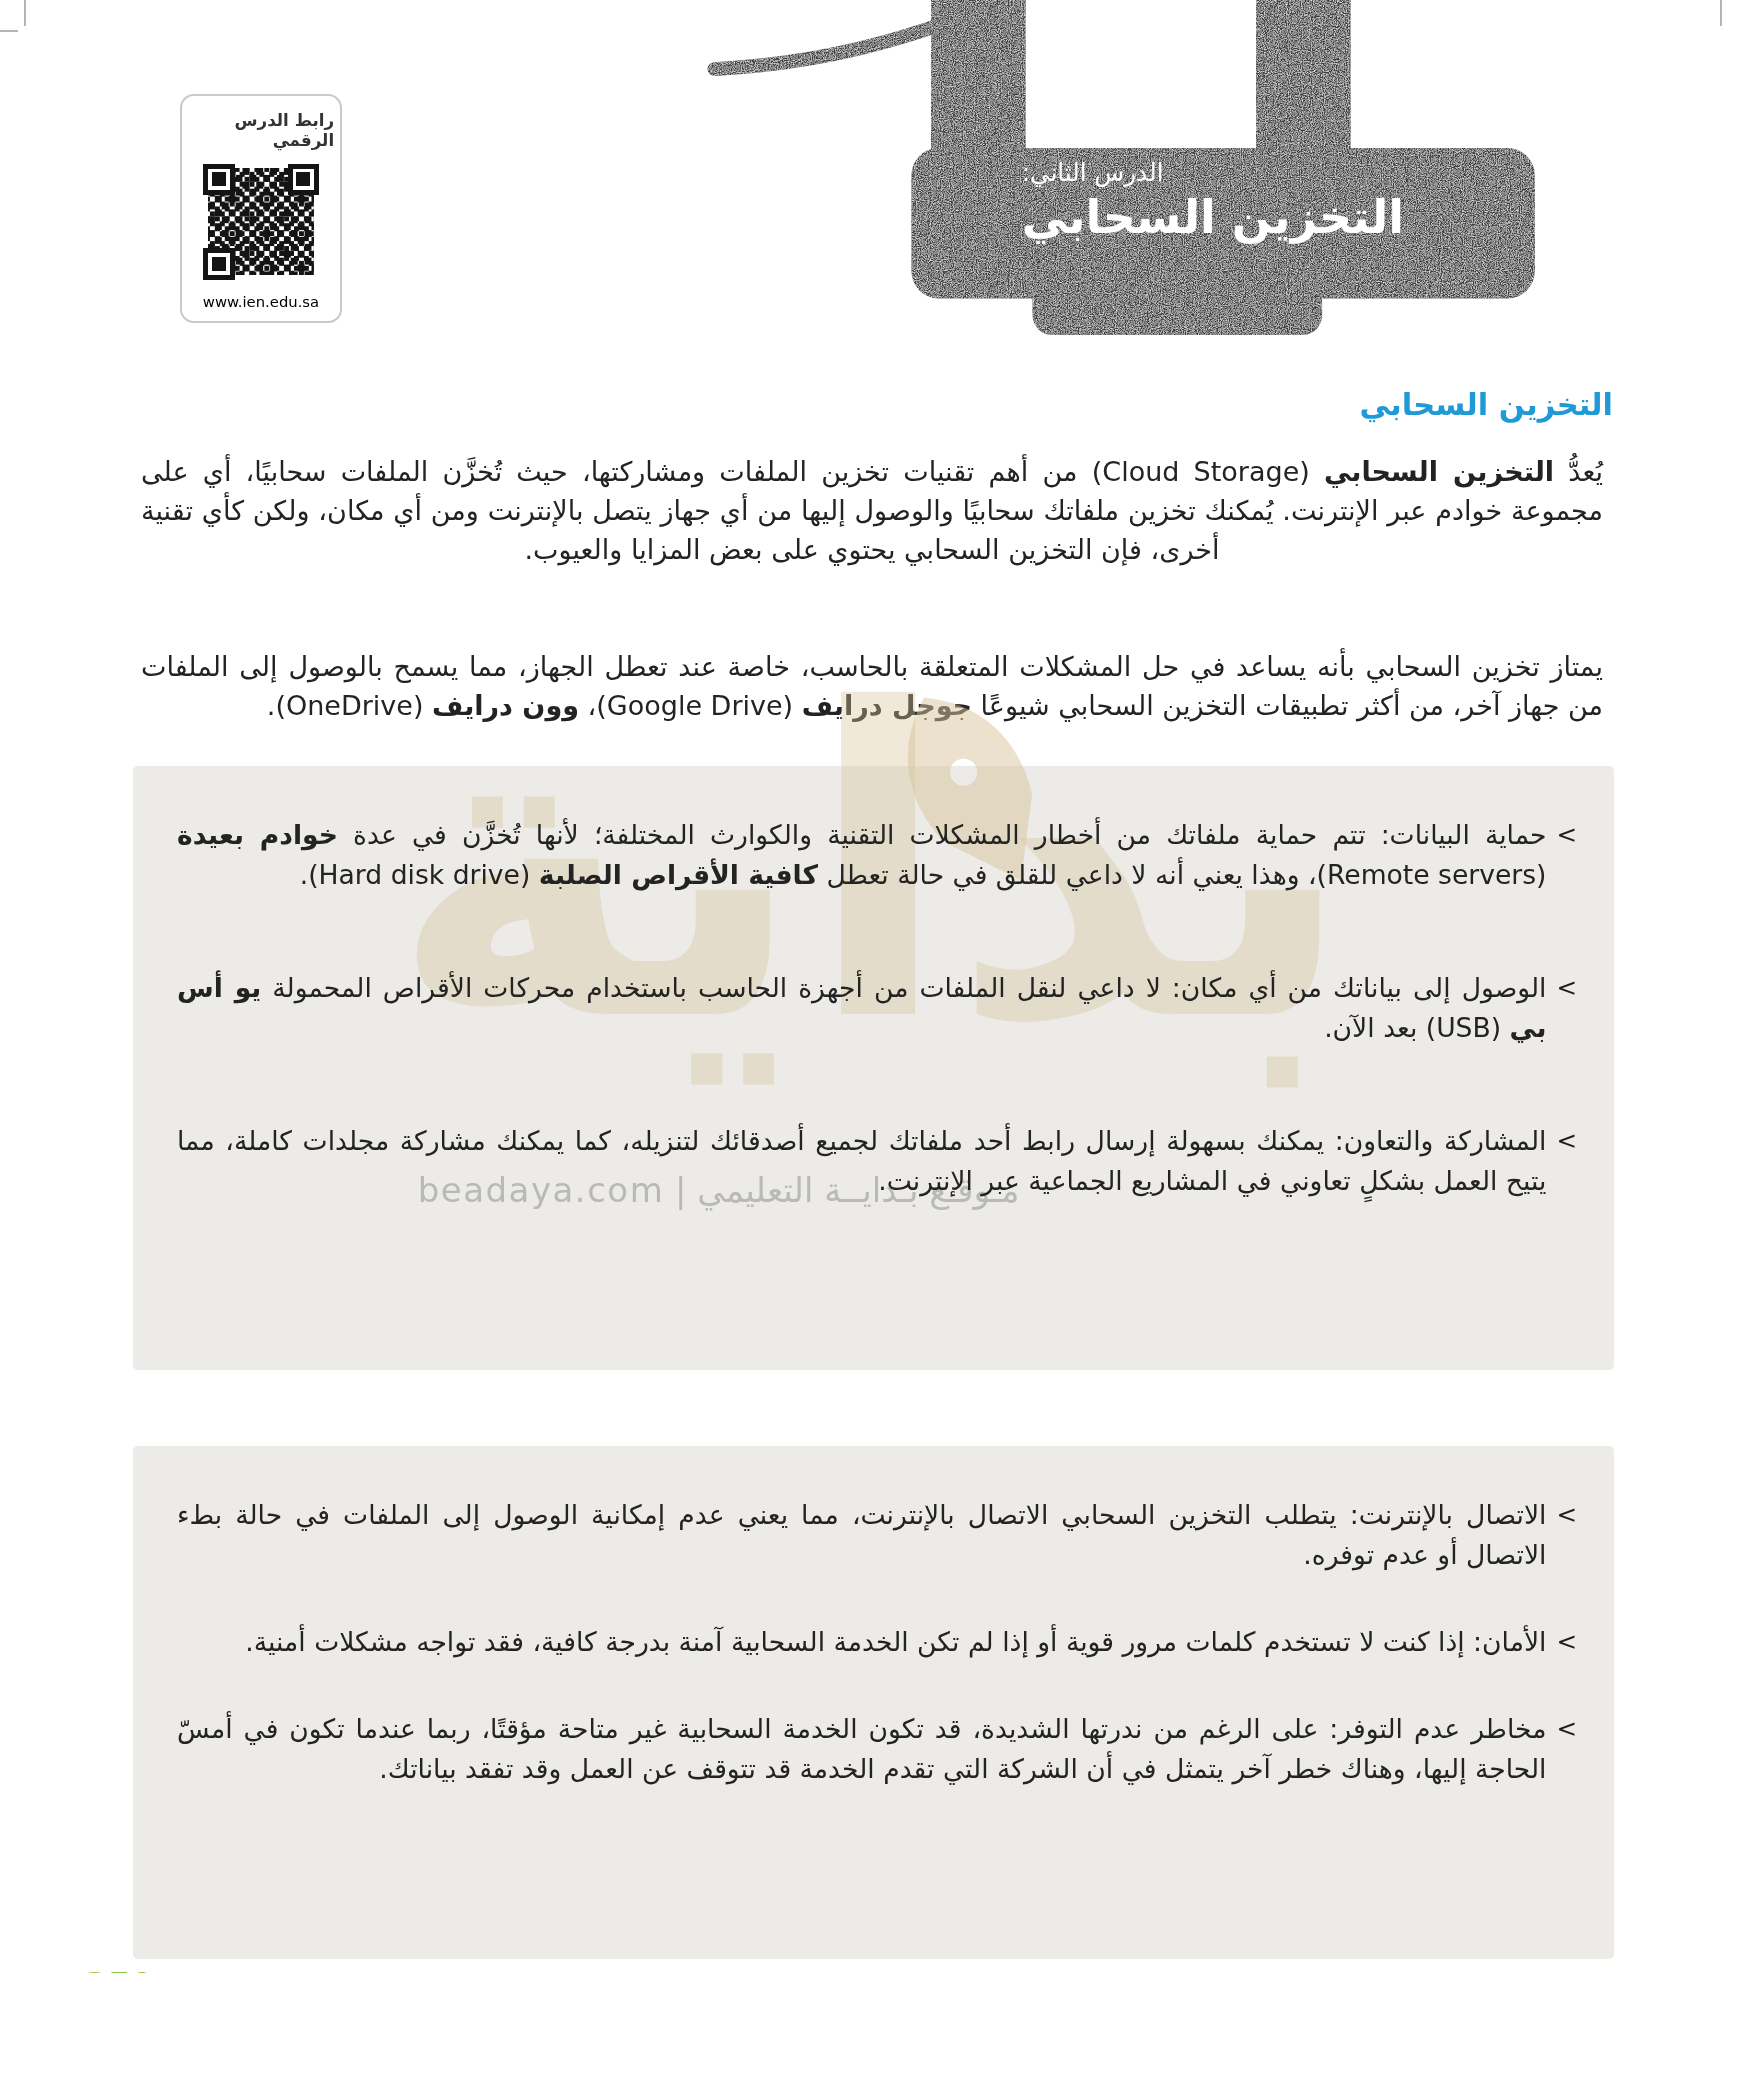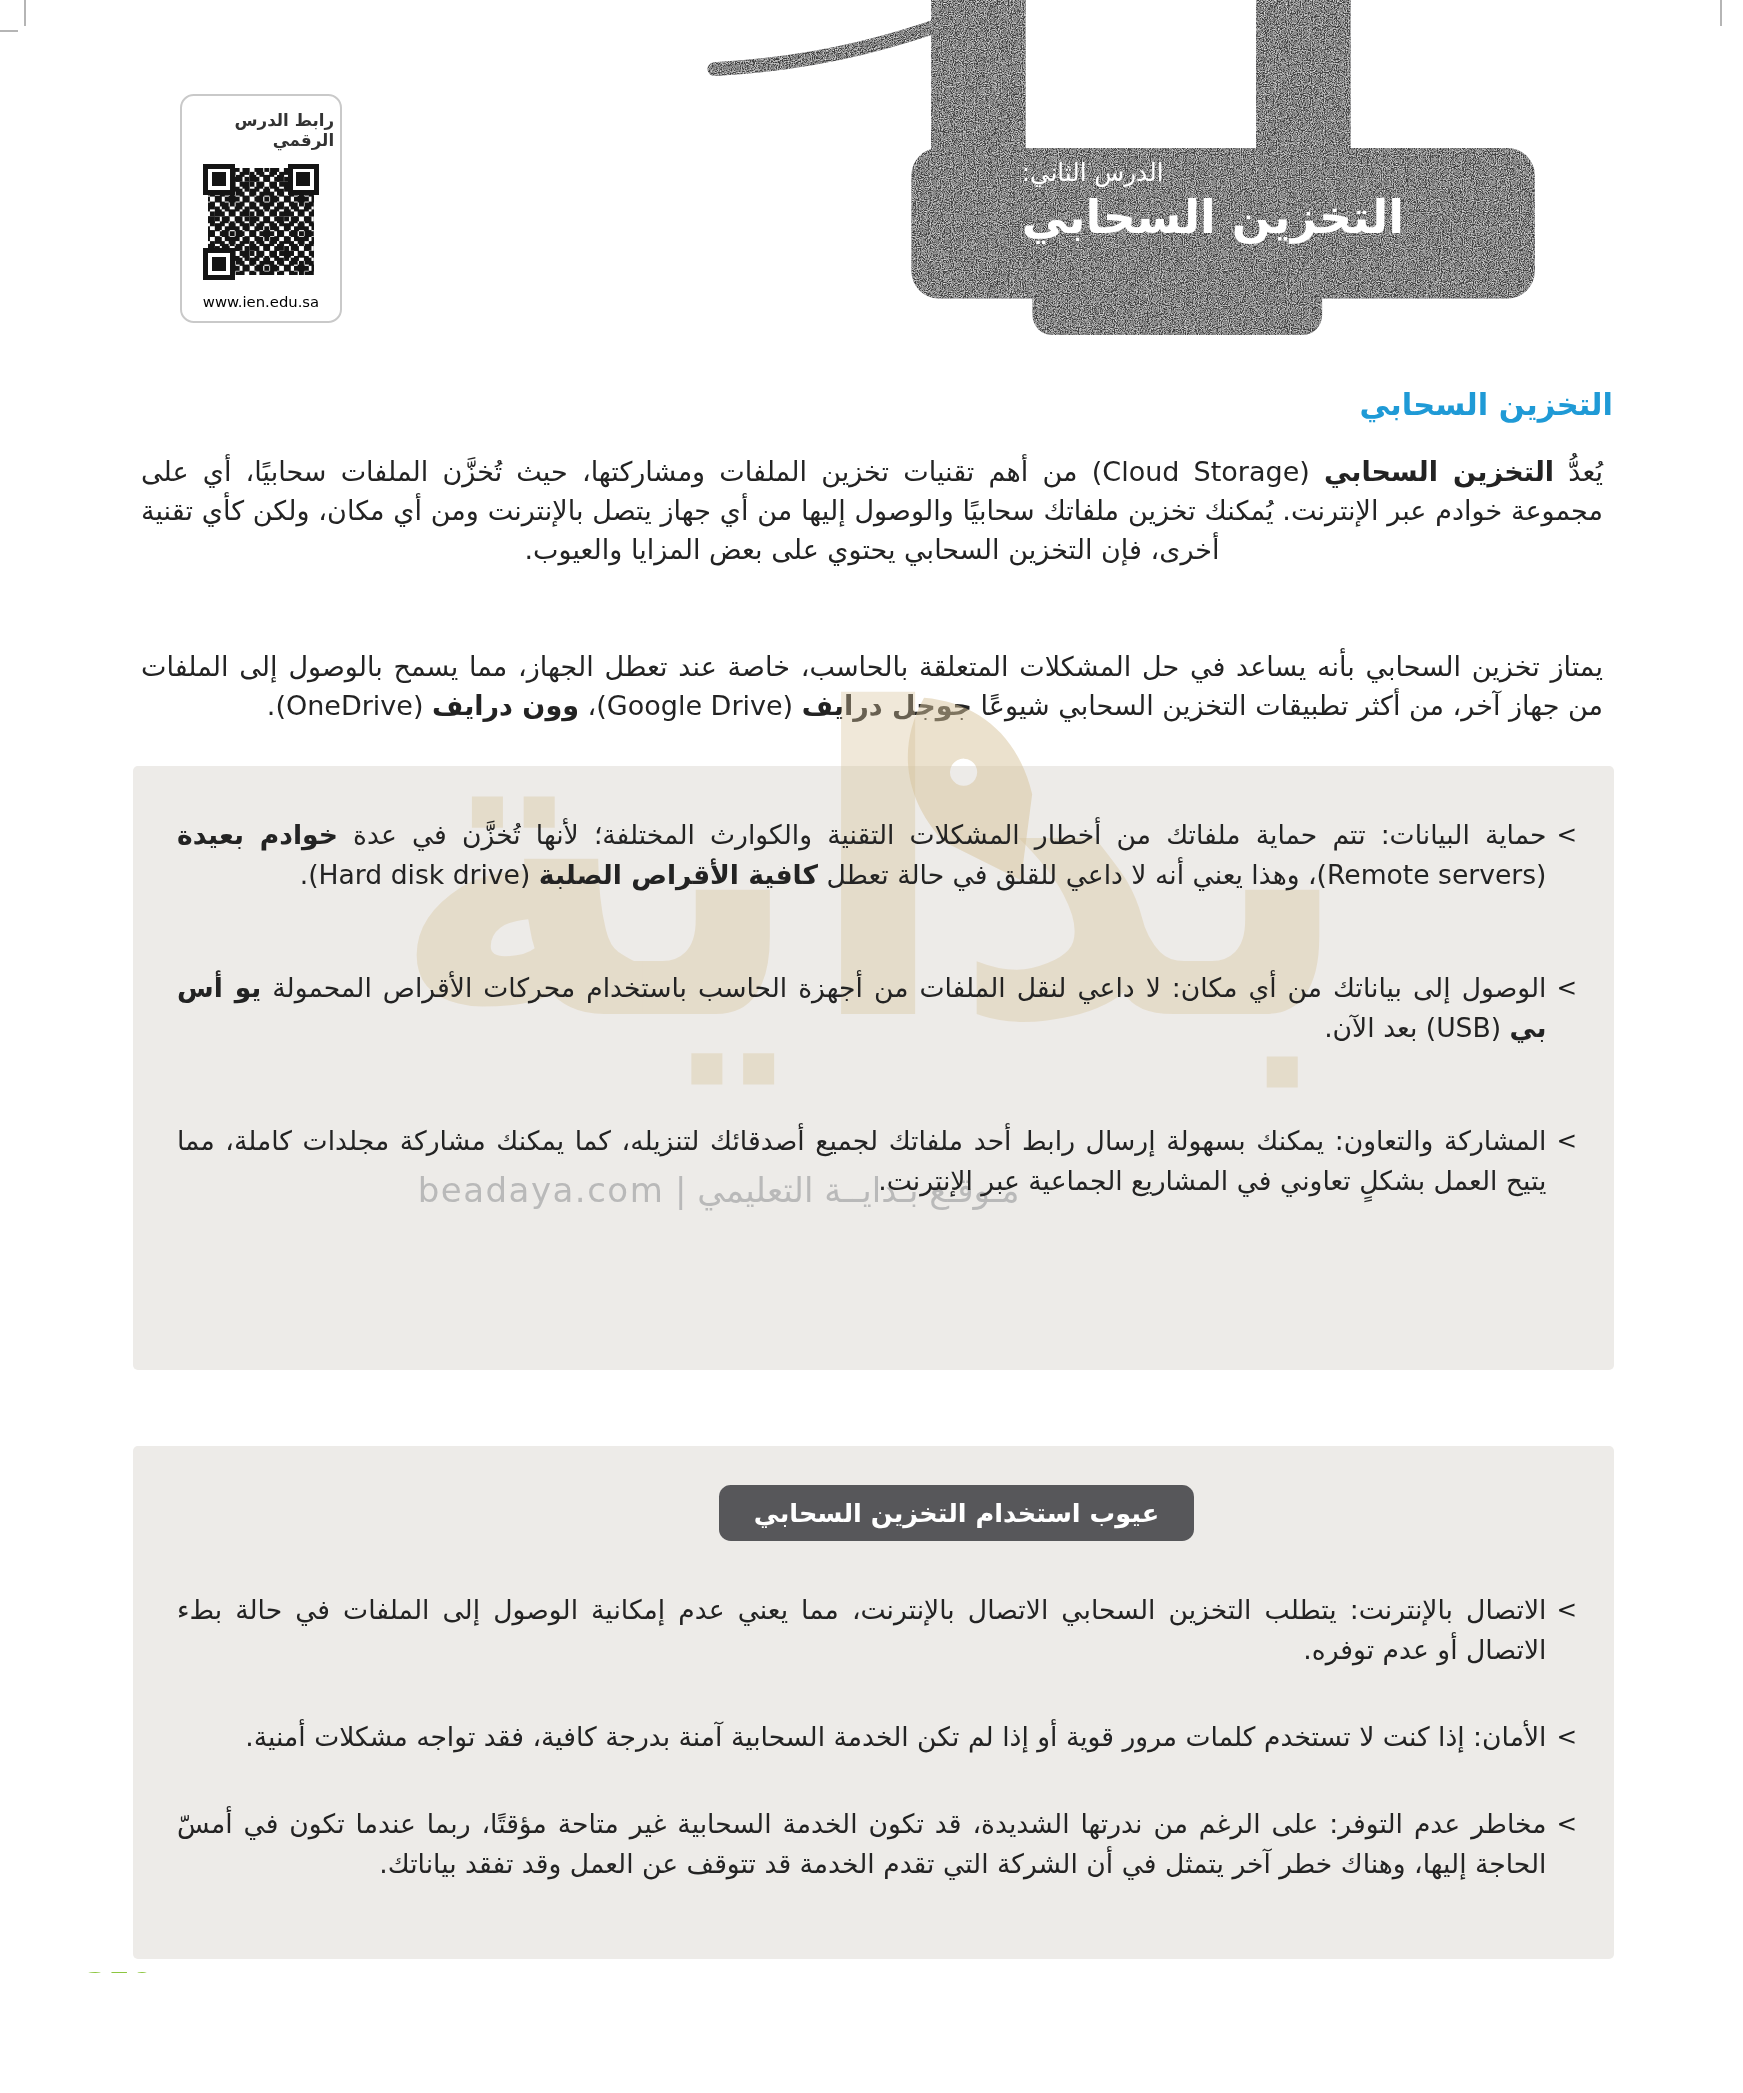--- a/index.html
+++ b/index.html
@@ -141,21 +141,20 @@
     </div>
   </section>
 
   <div class="watermark-logo">بداية</div>
   <svg class="watermark-nib" viewBox="0 0 120 160" aria-hidden="true">
     <path d="M60 4 C94 26 108 62 97 104 L60 156 23 104 C12 62 26 26 60 4 Z M60 56 a10 10 0 1 0 0.01 0 Z" fill-rule="evenodd" style="fill:var(--watermark-beige,#d8c49c)"></path>
   </svg>
   <div class="watermark-caption">مـوقـع بـدايــة التعليمي | beadaya.com</div>
 
   <section class="info-box box-dis">
-    <div class="box-tab">عيوب استخدام التخزين السحابي</div>
     <div class="bullets">
       <div class="bullet">
         <span class="marker" dir="ltr">&lt;</span>
         <p class="bullet-text"><span>الاتصال بالإنترنت: يتطلب التخزين السحابي الاتصال بالإنترنت، مما يعني عدم إمكانية الوصول إلى الملفات في حالة بطء الاتصال أو عدم توفره.</span></p>
       </div>
       <div class="bullet">
         <span class="marker" dir="ltr">&lt;</span>
         <p class="bullet-text"><span>الأمان: إذا كنت لا تستخدم كلمات مرور قوية أو إذا لم تكن الخدمة السحابية آمنة بدرجة كافية، فقد تواجه مشكلات أمنية.</span></p>
       </div>
       <div class="bullet">

